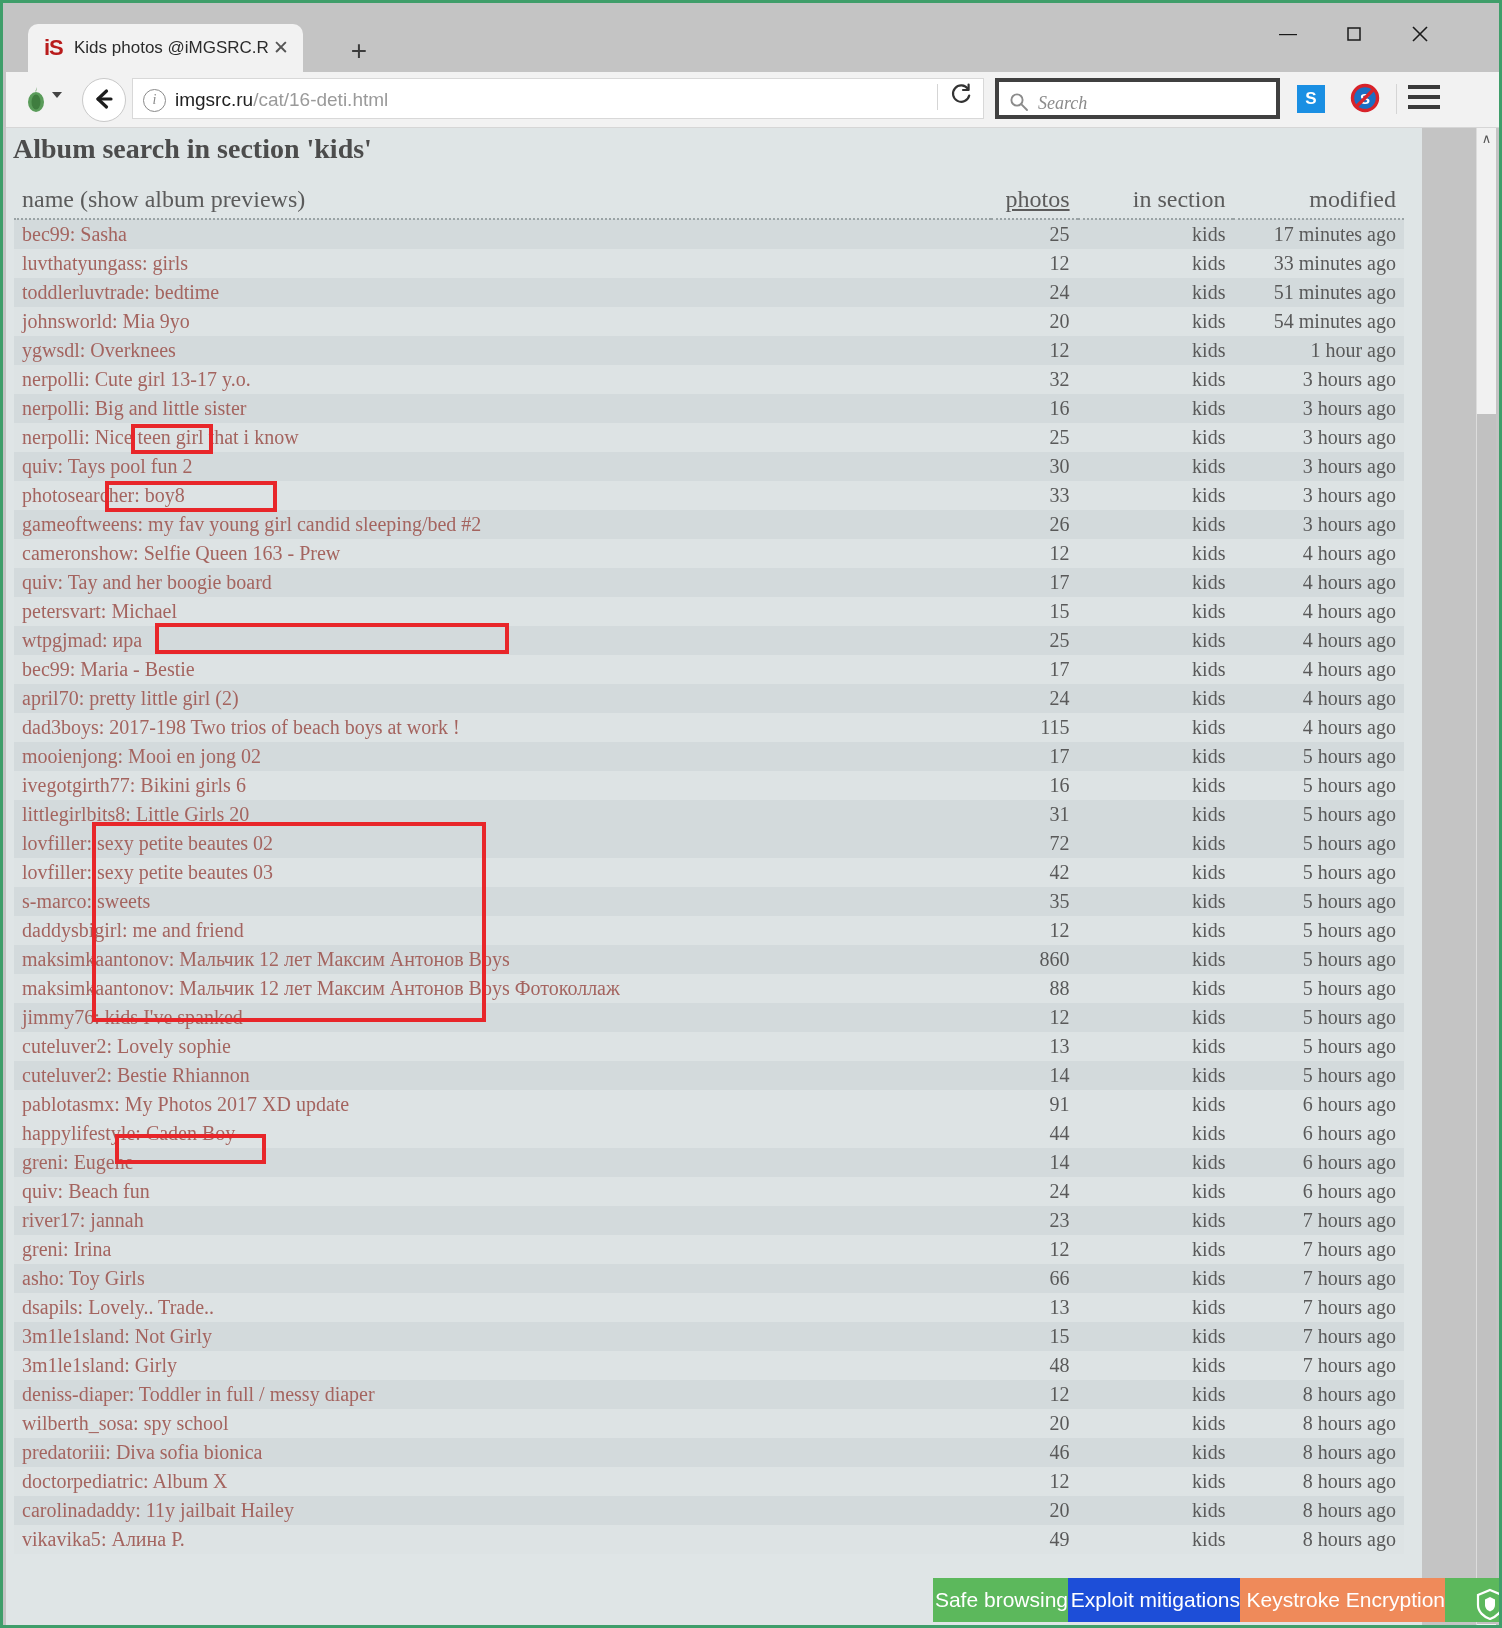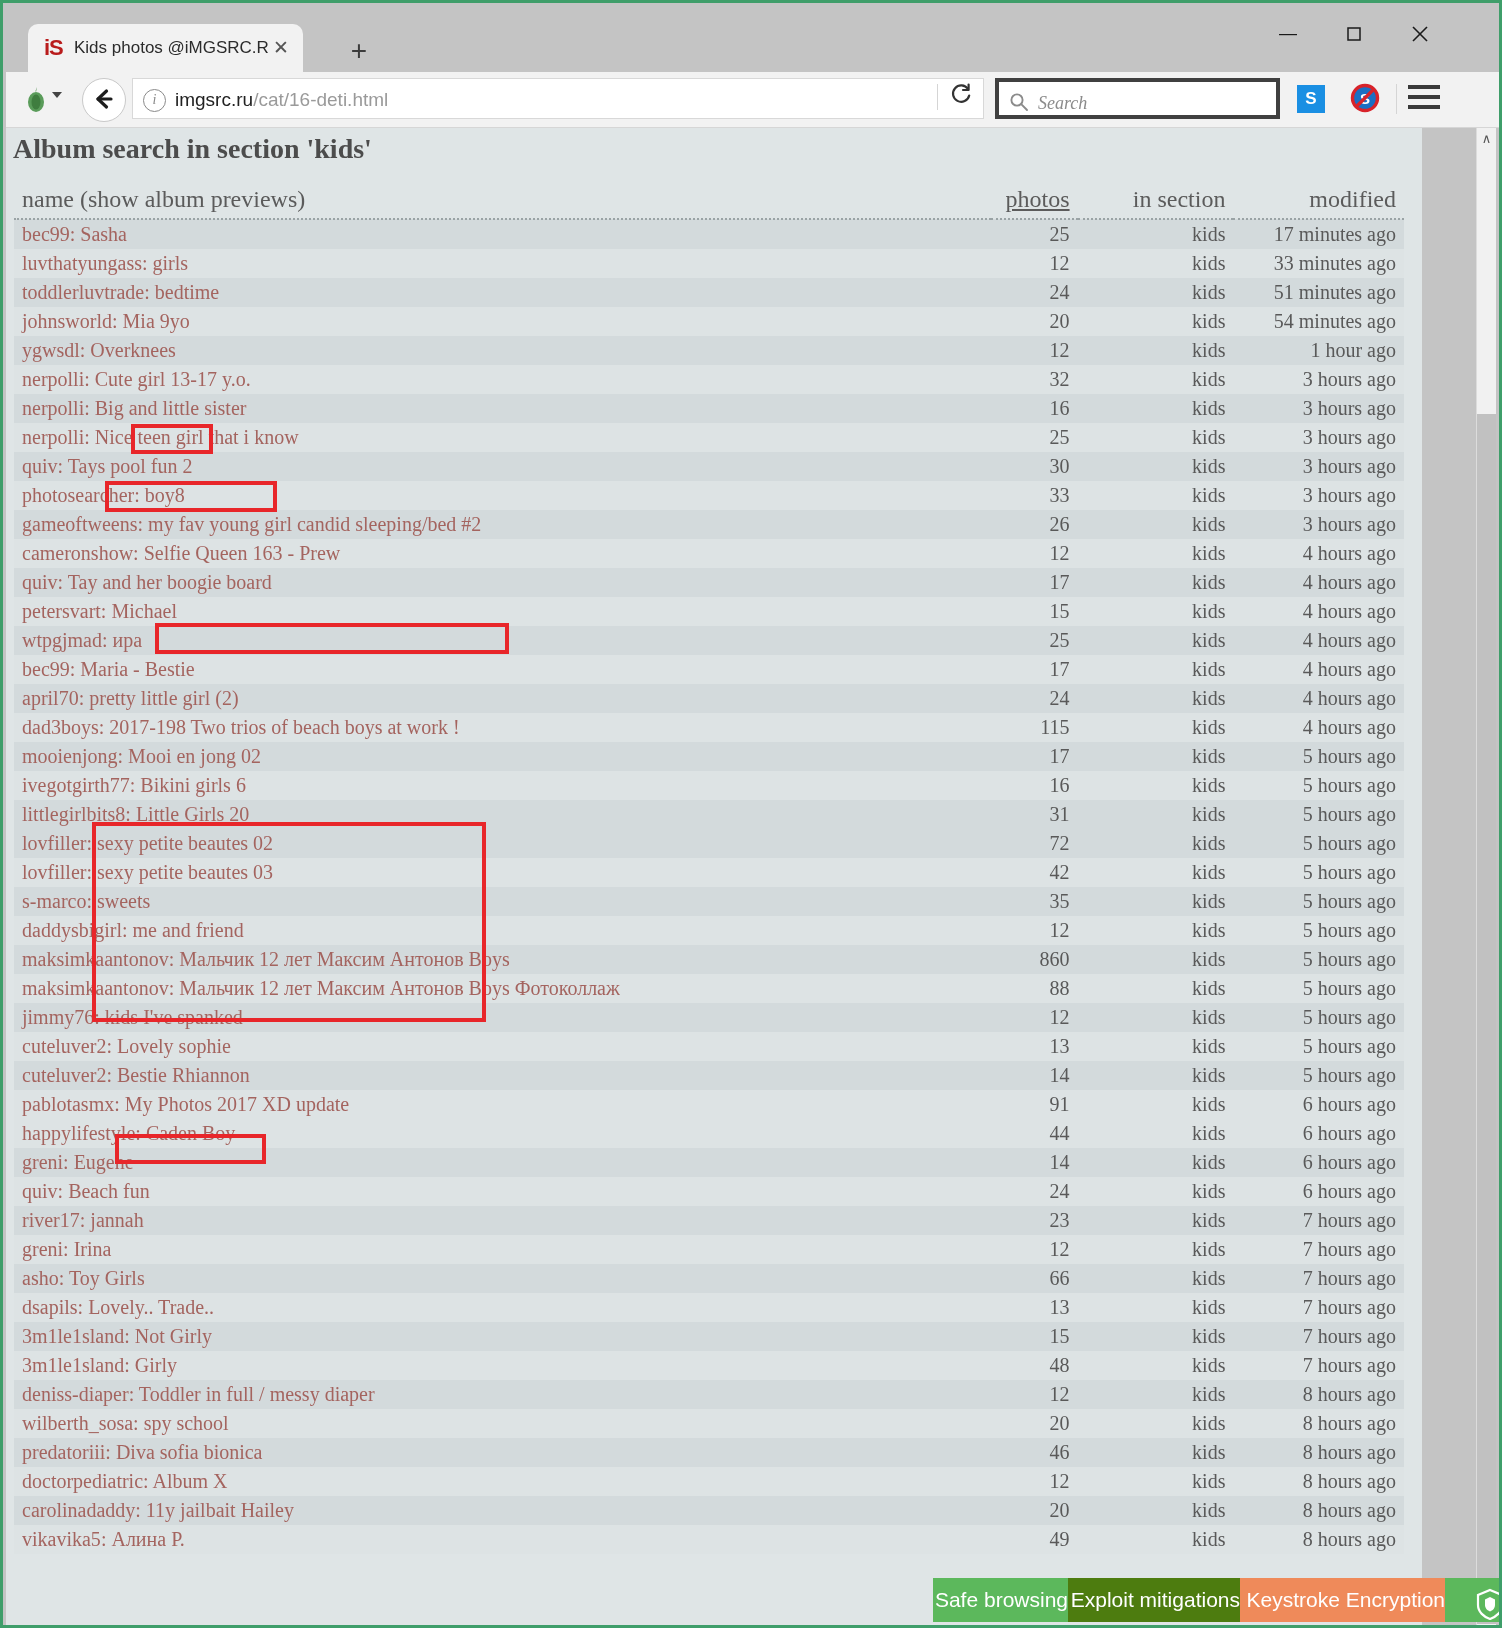--- a/index.html
+++ b/index.html
@@ -183,21 +183,21 @@
   
   .statusbar{
     position:absolute;left:930px;bottom:3px;height:44px;
   }
   .badge{
     position:absolute;top:0;height:44px;line-height:44px;
     color:#fff;font-size:21px;text-align:right;
     font-family:"Liberation Sans", sans-serif;
   }
   .badge.safe{left:0;width:135px;background:#5cb85c;}
-  .badge.exploit{left:135px;width:172px;background:#4d7c0f;}
+  .badge.exploit{left:135px;width:172px;background:#1d4ed8;}
   .badge.keystroke{left:307px;width:205px;background:#ef8a5a;}
   .badge.shield{left:512px;width:60px;background:#5cb85c;}
 </style>
 </head>
 <body>
 
 <div class="window">
 
   <div class="titlebar">
     <div class="tab">

